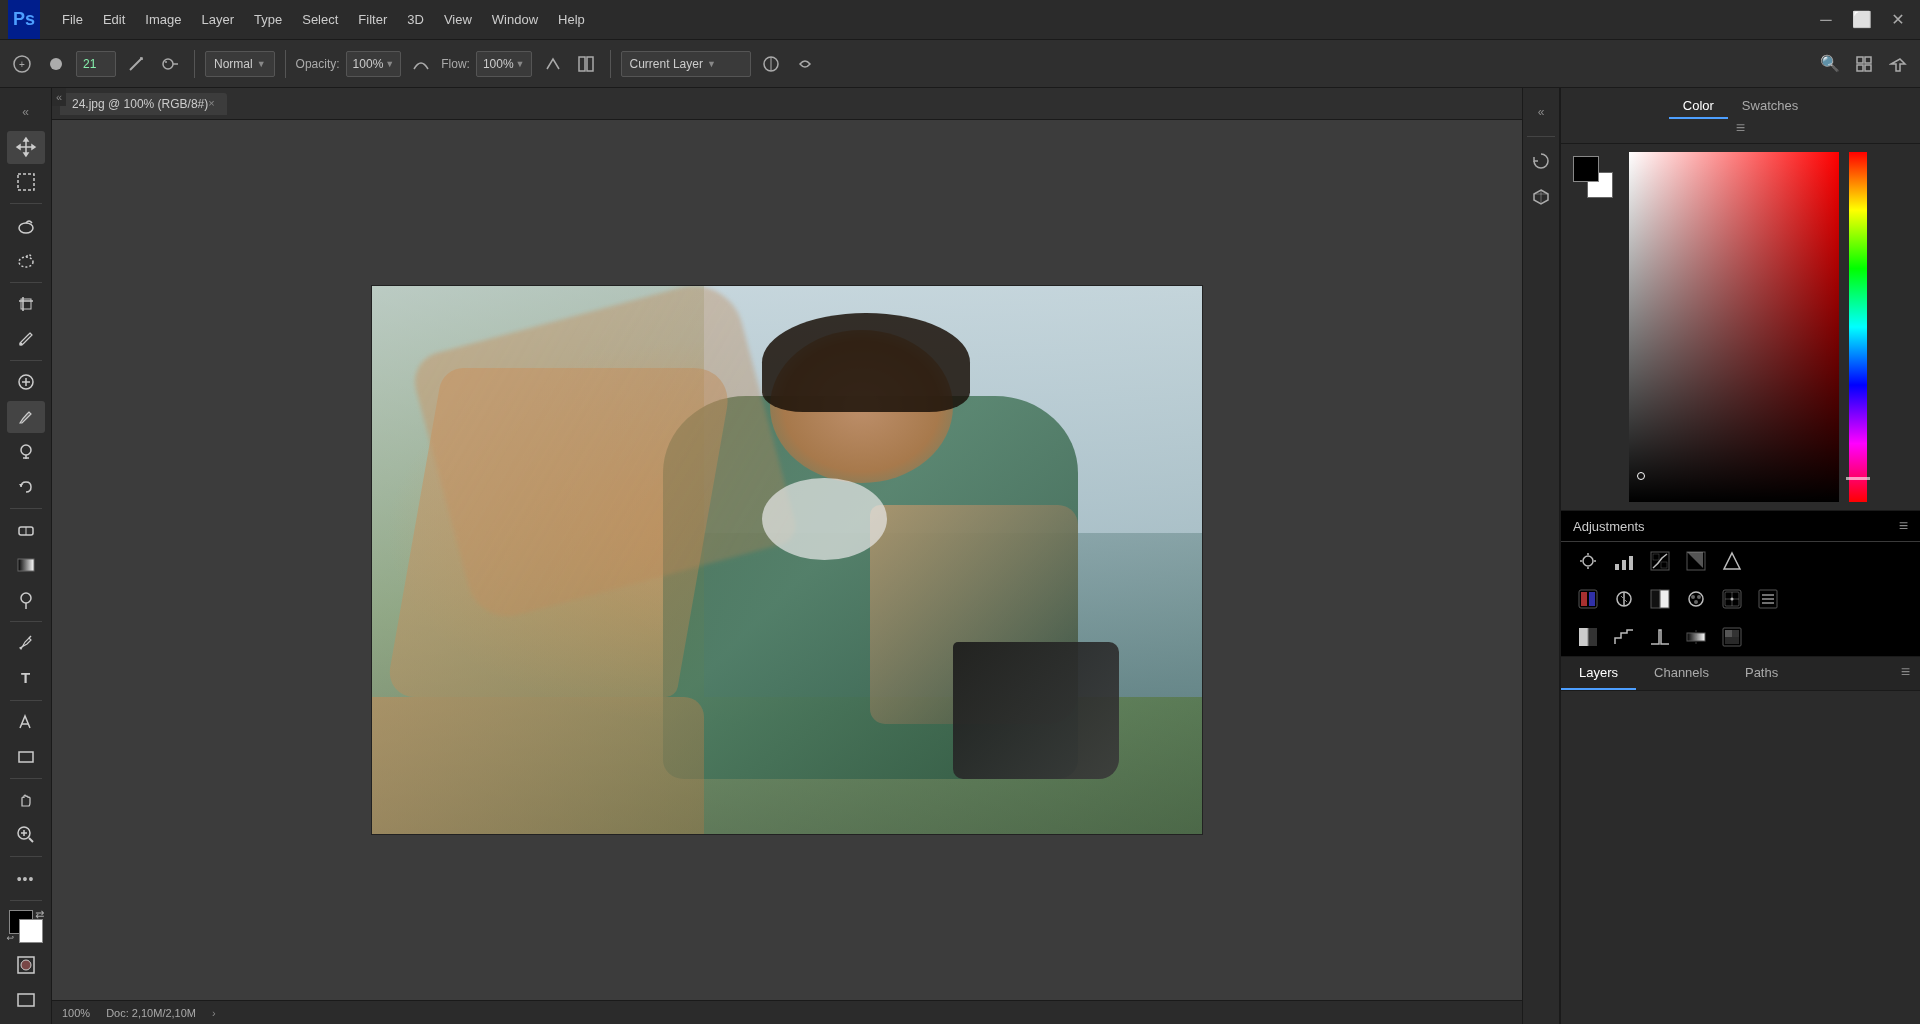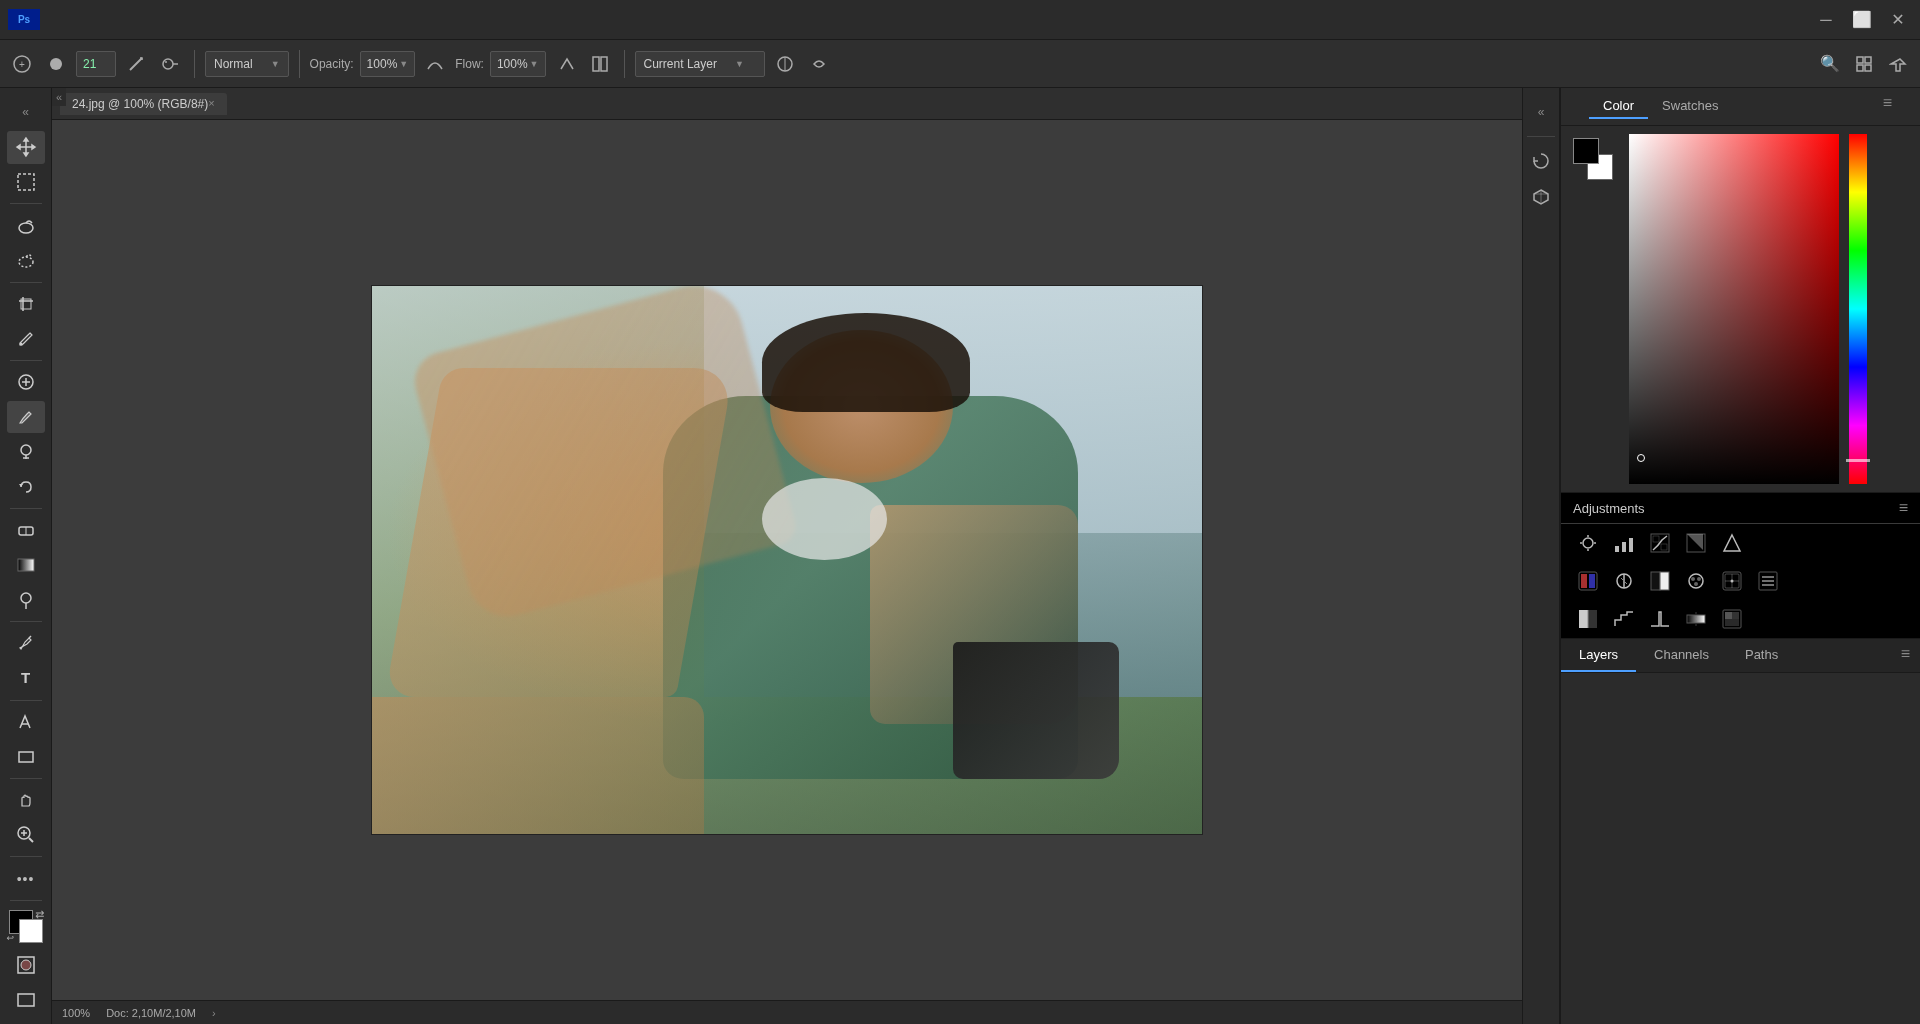--- a/index.html
+++ b/index.html
@@ -18,28 +18,28 @@
     #menu-bar {
       display: flex;
       align-items: center;
       background: #2b2b2b;
       height: 40px;
       padding: 0 8px;
       border-bottom: 1px solid #1a1a1a;
     }
     #app-logo {
       width: 32px;
-      height: 21px;
+      height: 39px;
       background: #001e8c;
       display: flex;
       align-items: center;
       justify-content: center;
       color: #4d9fff;
       font-weight: bold;
-      font-size: 10px;
+      font-size: 18px;
       margin-right: 12px;
       text-align: center;
     }
     .menu-item {
       padding: 4px 10px;
       cursor: pointer;
       color: #ccc;
       font-size: 13px;
     }
 
@@ -86,21 +86,21 @@
       display: flex;
       align-items: center;
       background: #3a3a3a;
       border: 1px solid #555;
       border-radius: 2px;
       padding: 2px 8px;
       height: 26px;
       color: #ccc;
       font-size: 12px;
       cursor: pointer;
-      gap: 18px;
+      gap: 4px;
     }
     .opt-dropdown .chevron { font-size: 9px; color: #888; }
     .opt-label { color: #aaa; font-size: 12px; }
     .opt-pct-box {
       display: flex;
       align-items: center;
       background: #3a3a3a;
       border: 1px solid #555;
       border-radius: 2px;
       padding: 2px 6px;
@@ -282,24 +282,25 @@
       border-radius: 3px;
     }
 
     
     #color-panel {
       background: #2b2b2b;
       border-bottom: 1px solid #1a1a1a;
     }
     #color-panel-header {
       display: flex;
-      align-items: flex-start;
+      align-items: center;
       justify-content: space-between;
-      padding: 6px 28px;
+      padding: 6px 12px;
       border-bottom: 1px solid #1a1a1a;
+      flex-direction: column;
     }
     #color-panel-tabs {
       display: flex;
       gap: 0;
     }
     .cpanel-tab {
       padding: 4px 14px;
       font-size: 13px;
       color: #aaa;
       cursor: pointer;
@@ -426,20 +427,33 @@
       color: #888;
       cursor: pointer;
       font-size: 16px;
     }
   </style>
 </head>
 <body>
 
 <div id="menu-bar">
   <div id="app-logo">Ps</div>
+  <div id="menu-items" style="display:flex;">
+    <span class="menu-item">File</span>
+    <span class="menu-item">Edit</span>
+    <span class="menu-item">Image</span>
+    <span class="menu-item">Layer</span>
+    <span class="menu-item">Type</span>
+    <span class="menu-item">Select</span>
+    <span class="menu-item">Filter</span>
+    <span class="menu-item">3D</span>
+    <span class="menu-item">View</span>
+    <span class="menu-item">Window</span>
+    <span class="menu-item">Help</span>
+  </div>
   <div style="margin-left:auto; display:flex; gap:8px; align-items:center;">
     <div class="opt-icon">─</div>
     <div class="opt-icon">⬜</div>
     <div class="opt-icon">✕</div>
   </div>
 </div>
 
 <div id="options-bar">
 
   <div class="opt-icon">

